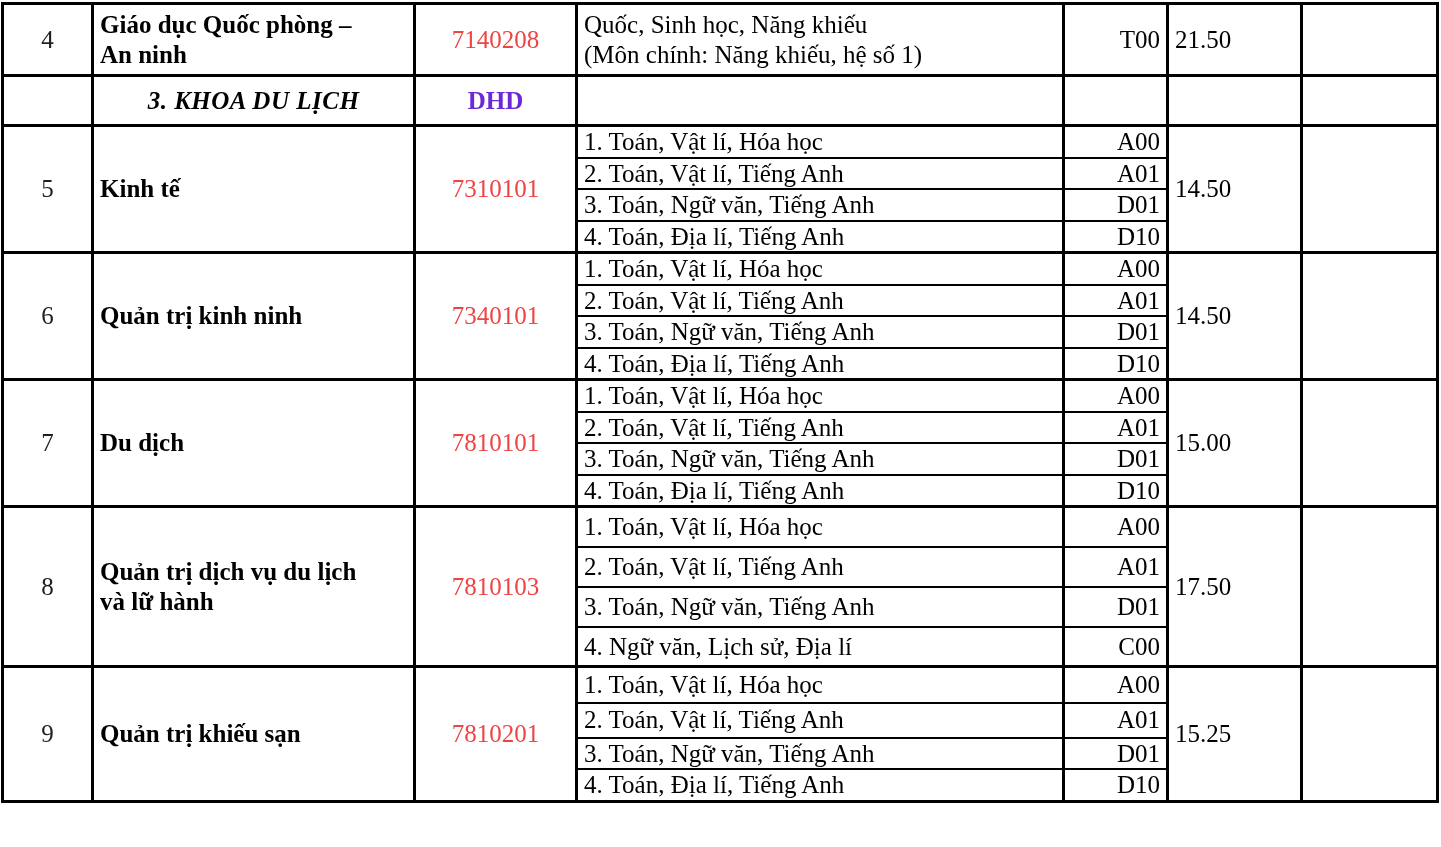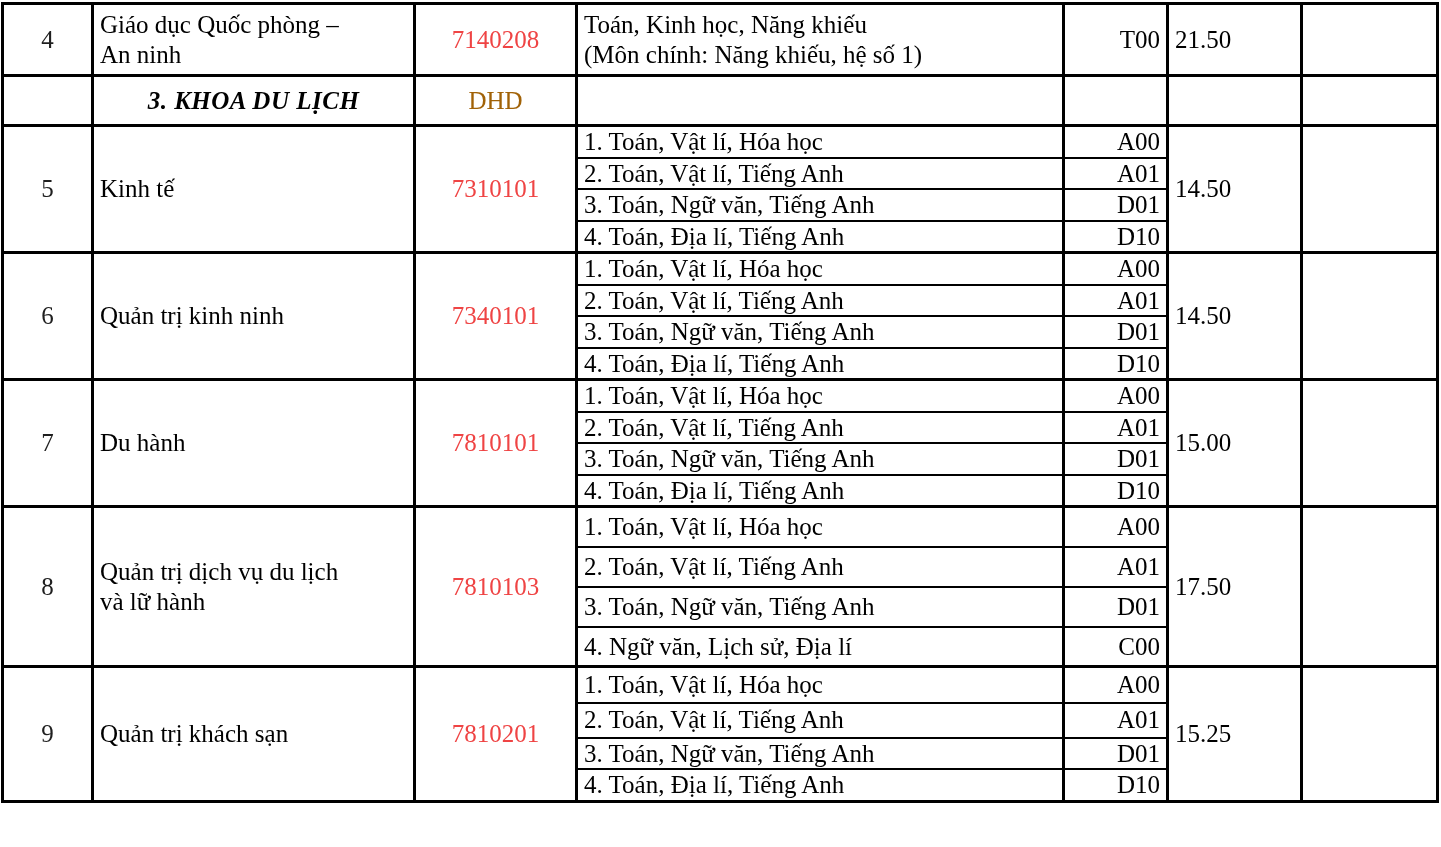--- a/index.html
+++ b/index.html
@@ -44,24 +44,24 @@
   tr.h-a  { height: 72px; }  
   tr.h-b  { height: 50px; }  
   tr.h-s  { height: 28px; }  
   tr.h-m  { height: 40px; }  
   tr.h-n1 { height: 36px; }
   tr.h-n2 { height: 35px; }
   tr.h-n3 { height: 27px; }
   tr.h-n4 { height: 28px; }
 
   td.c-stt   { text-align: center; font-size: 26px; color: #1f1f1f; }
-  td.c-name  { text-align: left; font-weight: normal; font-size: 25px; padding-left: 11px; }
+  td.c-name  { text-align: left; font-weight: bold; font-size: 25px; padding-left: 11px; }
   td.c-code  { text-align: center; font-size: 27px; color: #ef4444; }
   td.c-section-title { text-align: center; font-weight: bold; font-size: 27px; letter-spacing: 0.5px; font-style: italic; }
-  td.c-code-bold { text-align: center; font-weight: normal; font-size: 27px; color: #a16207; }
+  td.c-code-bold { text-align: center; font-weight: bold; font-size: 27px; color: #6d28d9; }
   td.c-combo { text-align: left; padding-left: 9px; font-size: 25px; }
   td.c-block { text-align: right; font-size: 25px; }
   td.c-score { text-align: left; font-size: 26px; }
   td.c-empty { }
   .bold-part { font-weight: normal; text-align: center; }
   .combo-line { white-space: nowrap; }
 </style>
 </head>
 <body>
 
@@ -79,21 +79,21 @@
   <tbody>
 
     <tr class="group h-a">
       <td class="c-stt">4</td>
       <td class="c-name">
         <div>Giáo dục Quốc phòng –</div>
         <div>An ninh</div>
       </td>
       <td class="c-code">7140208</td>
       <td class="c-combo">
-        <div class="combo-line"><span>Toán, Kinh học, </span><span class="bold-part">Năng khiếu</span></div>
+        <div class="combo-line"><span>Quốc, Sinh học, </span><span class="bold-part">Năng khiếu</span></div>
         <div class="combo-line">(Môn chính: Năng khiếu, hệ số 1)</div>
       </td>
       <td class="c-block">T00</td>
       <td class="c-score">21.50</td>
       <td class="c-empty"></td>
     </tr>
 
     <tr class="group h-b">
       <td class="c-stt"></td>
       <td class="c-section-title">3. KHOA DU LỊCH</td>
@@ -148,21 +148,21 @@
       <td class="c-block">D01</td>
     </tr>
     <tr class="h-s">
       <td class="c-combo">4. Toán, Địa lí, Tiếng Anh</td>
       <td class="c-block">D10</td>
     </tr>
 
     <tr class="group h-s">
       <td class="c-stt" rowspan="4">7</td>
       <td class="c-name" rowspan="4">
-        <div>Du hành</div>
+        <div>Du dịch</div>
       </td>
       <td class="c-code" rowspan="4">7810101</td>
       <td class="c-combo">1. Toán, Vật lí, Hóa học</td>
       <td class="c-block">A00</td>
       <td class="c-score" rowspan="4">15.00</td>
       <td class="c-empty" rowspan="4"></td>
     </tr>
     <tr class="h-s">
       <td class="c-combo">2. Toán, Vật lí, Tiếng Anh</td>
       <td class="c-block">A01</td>
@@ -197,21 +197,21 @@
       <td class="c-block">D01</td>
     </tr>
     <tr class="h-m">
       <td class="c-combo">4. Ngữ văn, Lịch sử, Địa lí</td>
       <td class="c-block">C00</td>
     </tr>
 
     <tr class="group h-n1">
       <td class="c-stt" rowspan="4">9</td>
       <td class="c-name" rowspan="4">
-        <div>Quản trị khách sạn</div>
+        <div>Quản trị khiếu sạn</div>
       </td>
       <td class="c-code" rowspan="4">7810201</td>
       <td class="c-combo">1. Toán, Vật lí, Hóa học</td>
       <td class="c-block">A00</td>
       <td class="c-score" rowspan="4">15.25</td>
       <td class="c-empty" rowspan="4"></td>
     </tr>
     <tr class="h-n2">
       <td class="c-combo">2. Toán, Vật lí, Tiếng Anh</td>
       <td class="c-block">A01</td>

